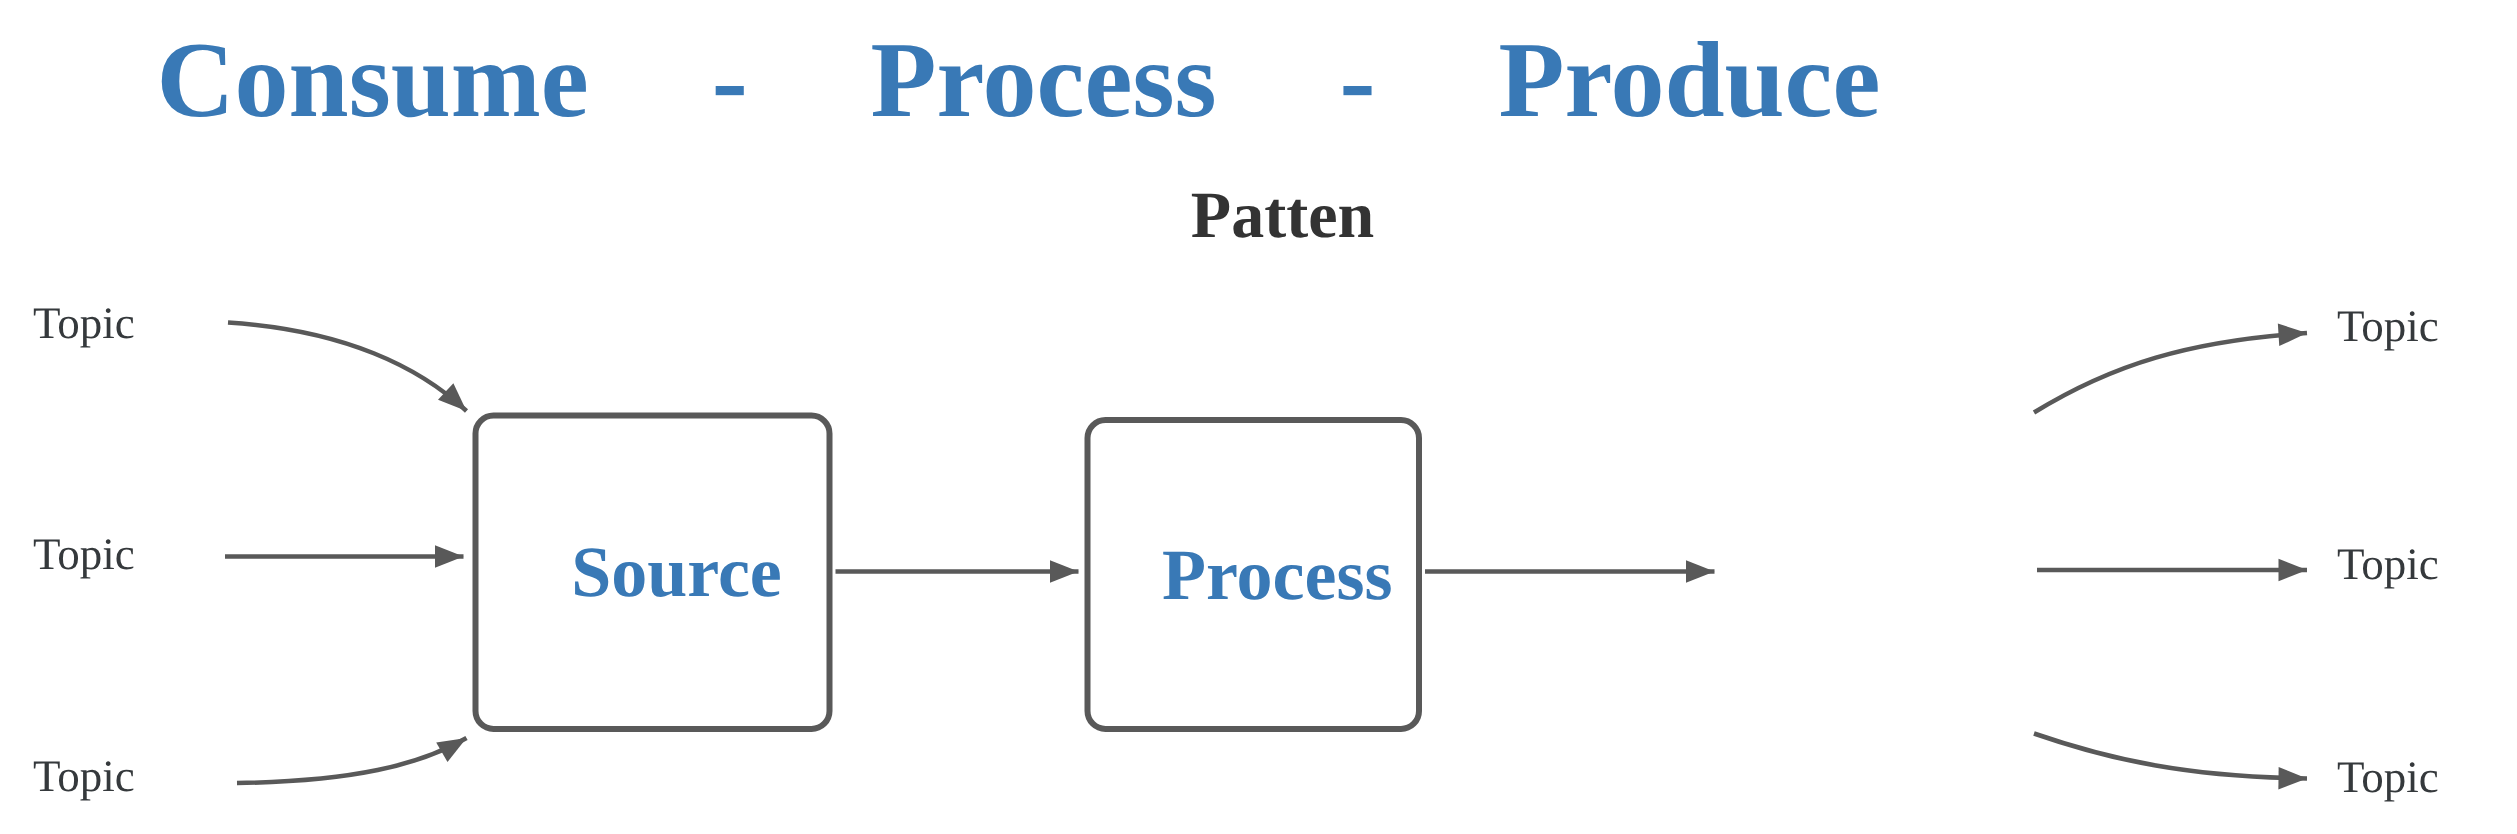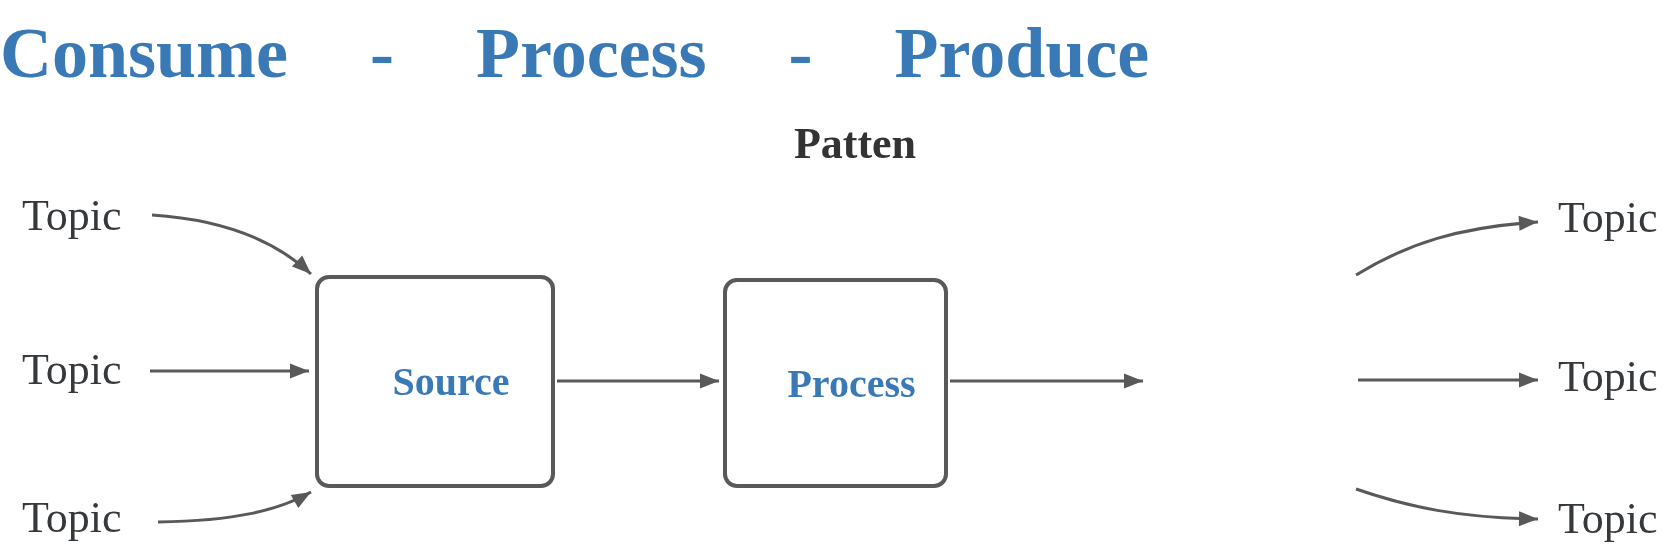--- a/index.html
+++ b/index.html
@@ -14,20 +14,21 @@
     height: 556px;
     background: #ffffff;
     font-family: "Liberation Serif", "DejaVu Serif", serif;
     overflow: hidden;
   }
   .title {
     position: absolute;
     top: 13px;
     left: 0;
     width: 1358px;
+    text-align: center;
     font-size: 72px;
     line-height: 80px;
     font-weight: bold;
     color: var(--accent);
     word-spacing: 64px;
     white-space: nowrap;
   }
   .subtitle {
     position: absolute;
     top: 120px;
@@ -35,21 +36,21 @@
     width: 1678px;
     text-align: center;
     font-size: 44px;
     line-height: 48px;
     font-weight: bold;
     color: #333333;
     margin-left: 16px;
   }
   .topic {
     position: absolute;
-    font-size: 44px;
+    font-size: 30px;
     line-height: 52px;
     color: var(--text);
     white-space: nowrap;
   }
   .t-in  { left: 22px; }
   .t-out { left: 1558px; }
   .t-in-1  { top: 190px; }
   .t-in-2  { top: 344px; }
   .t-in-3  { top: 492px; }
   .t-out-1 { top: 192px; }
@@ -58,21 +59,21 @@
   .node {
     position: absolute;
     box-sizing: border-box;
     background: #ffffff;
     border: 4px solid var(--stroke);
     border-radius: 14px;
     display: flex;
     align-items: center;
     justify-content: center;
     font-weight: bold;
-    font-size: 40px;
+    font-size: 48px;
     color: var(--accent);
     padding-left: 32px;
   }
   .node-source  { left: 315px;  top: 275px; width: 240px; height: 213px; }
   .node-process { left: 723px;  top: 278px; width: 225px; height: 210px; text-align: right; }
   .node-sink    { left: 1149px; top: 278px; width: 207px; height: 209px; }
   svg.edges {
     position: absolute;
     left: 0; top: 0;
     width: 1678px;

